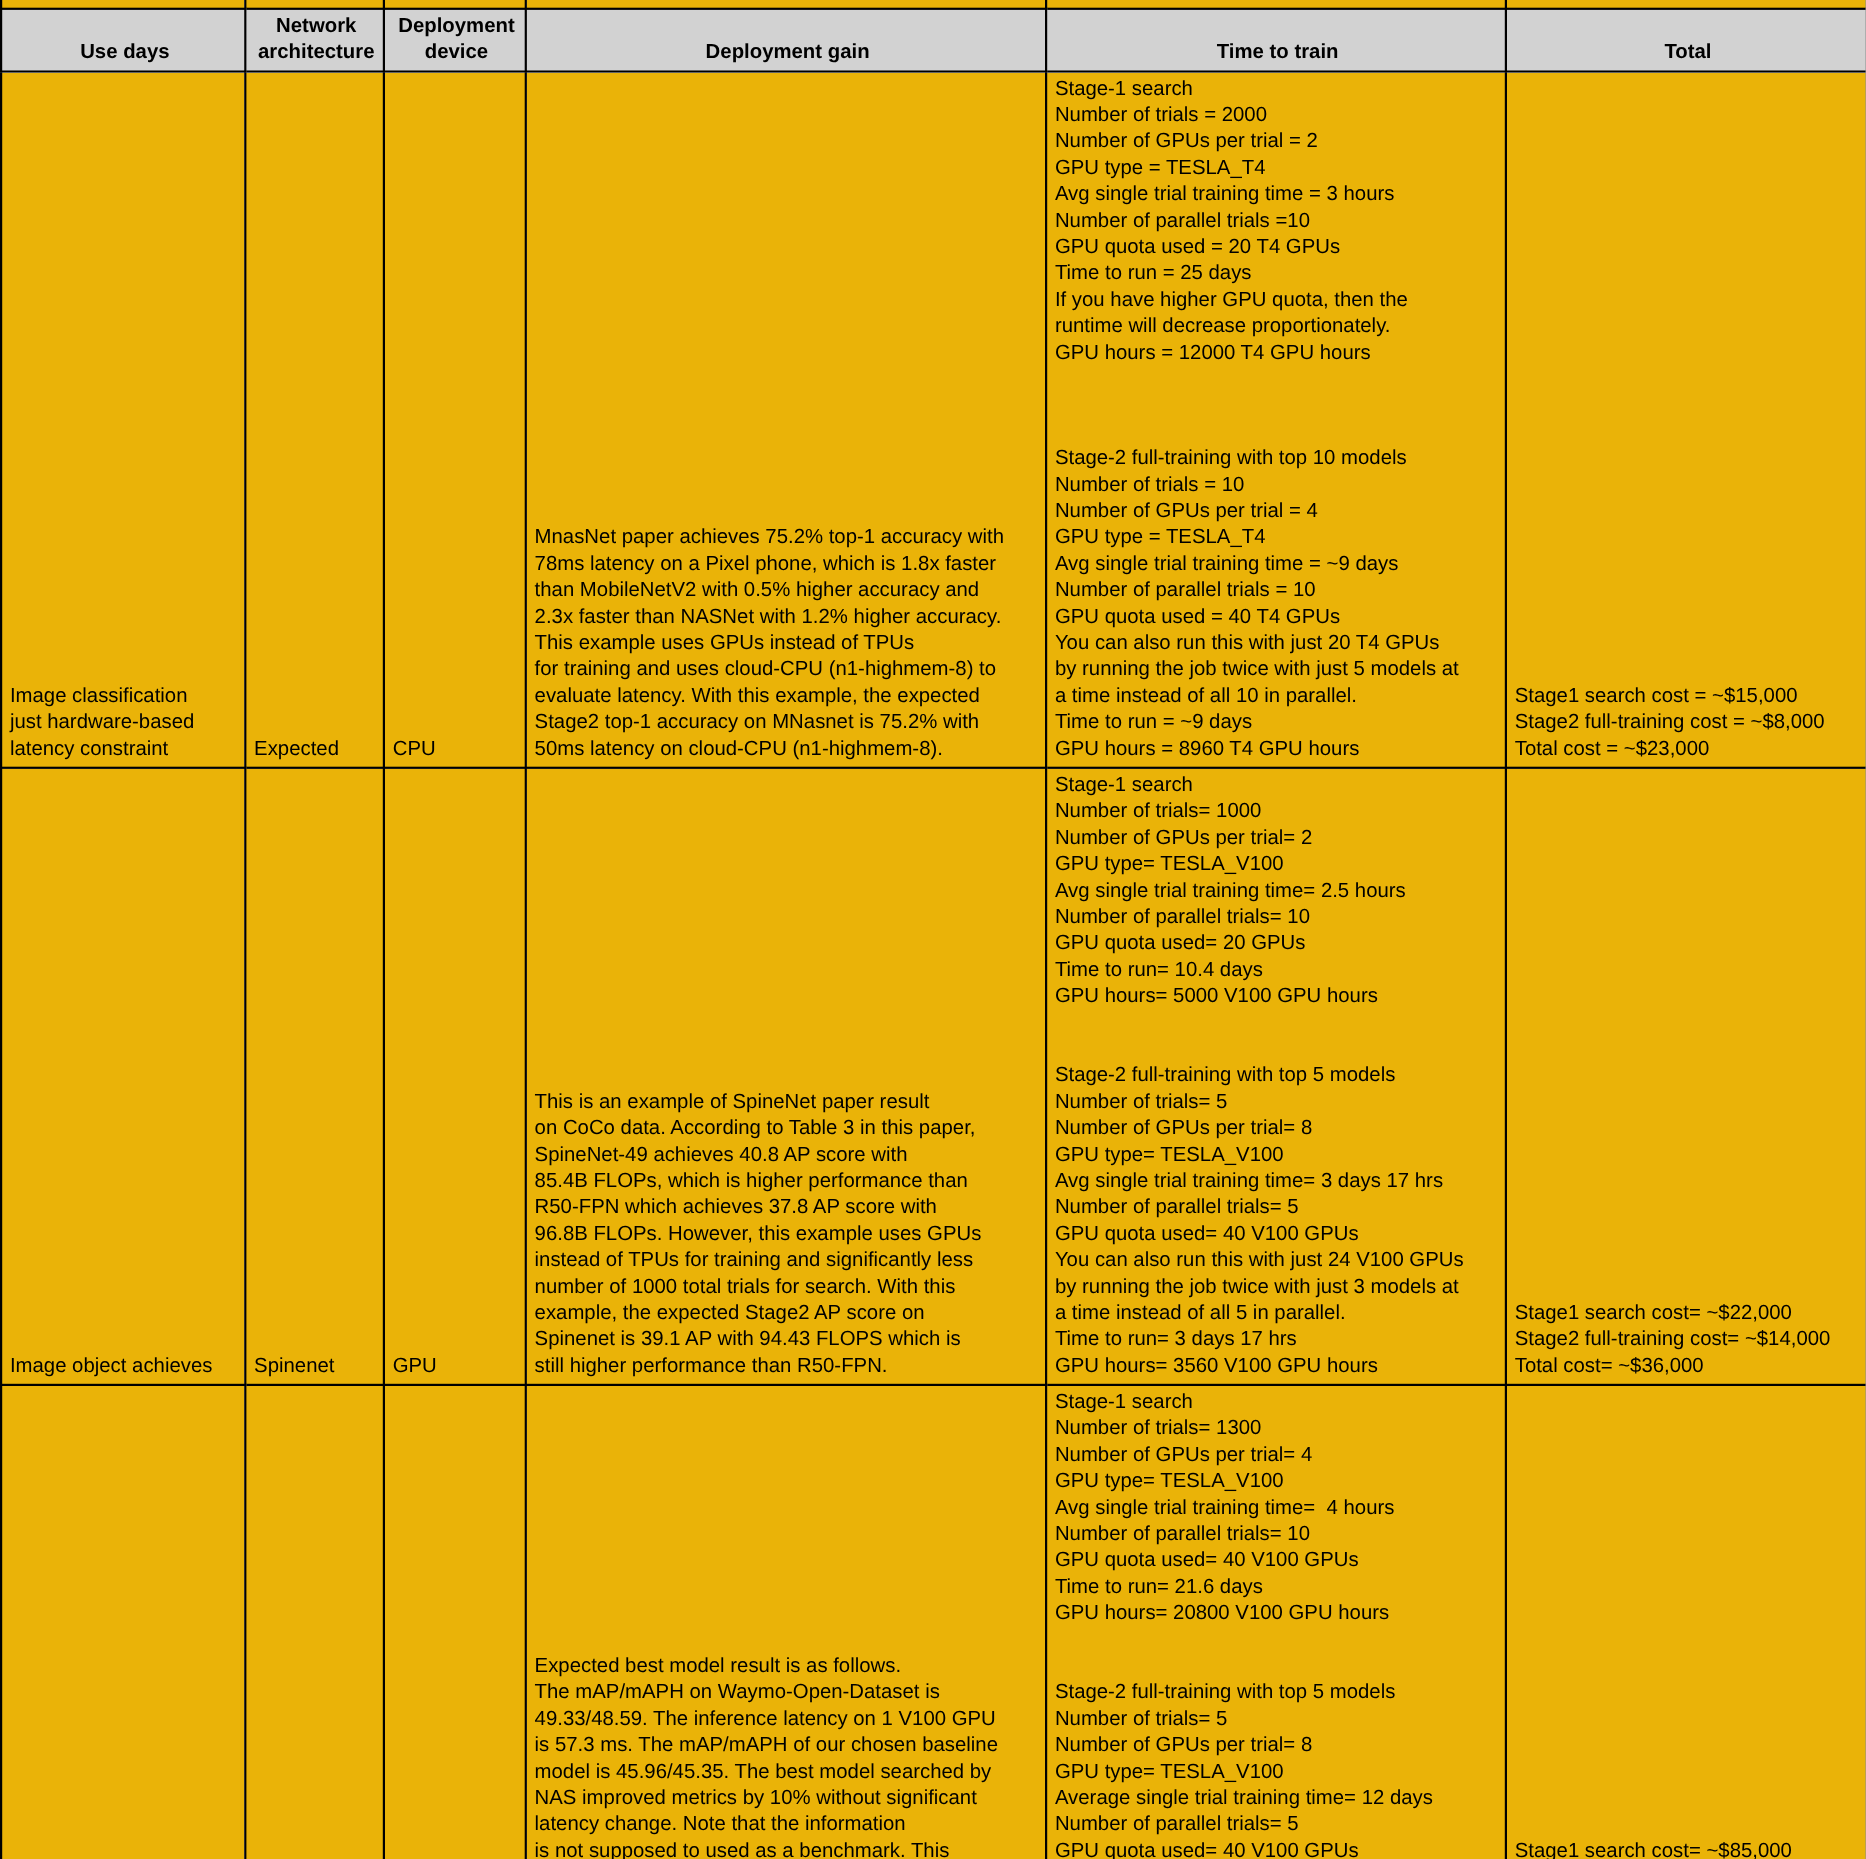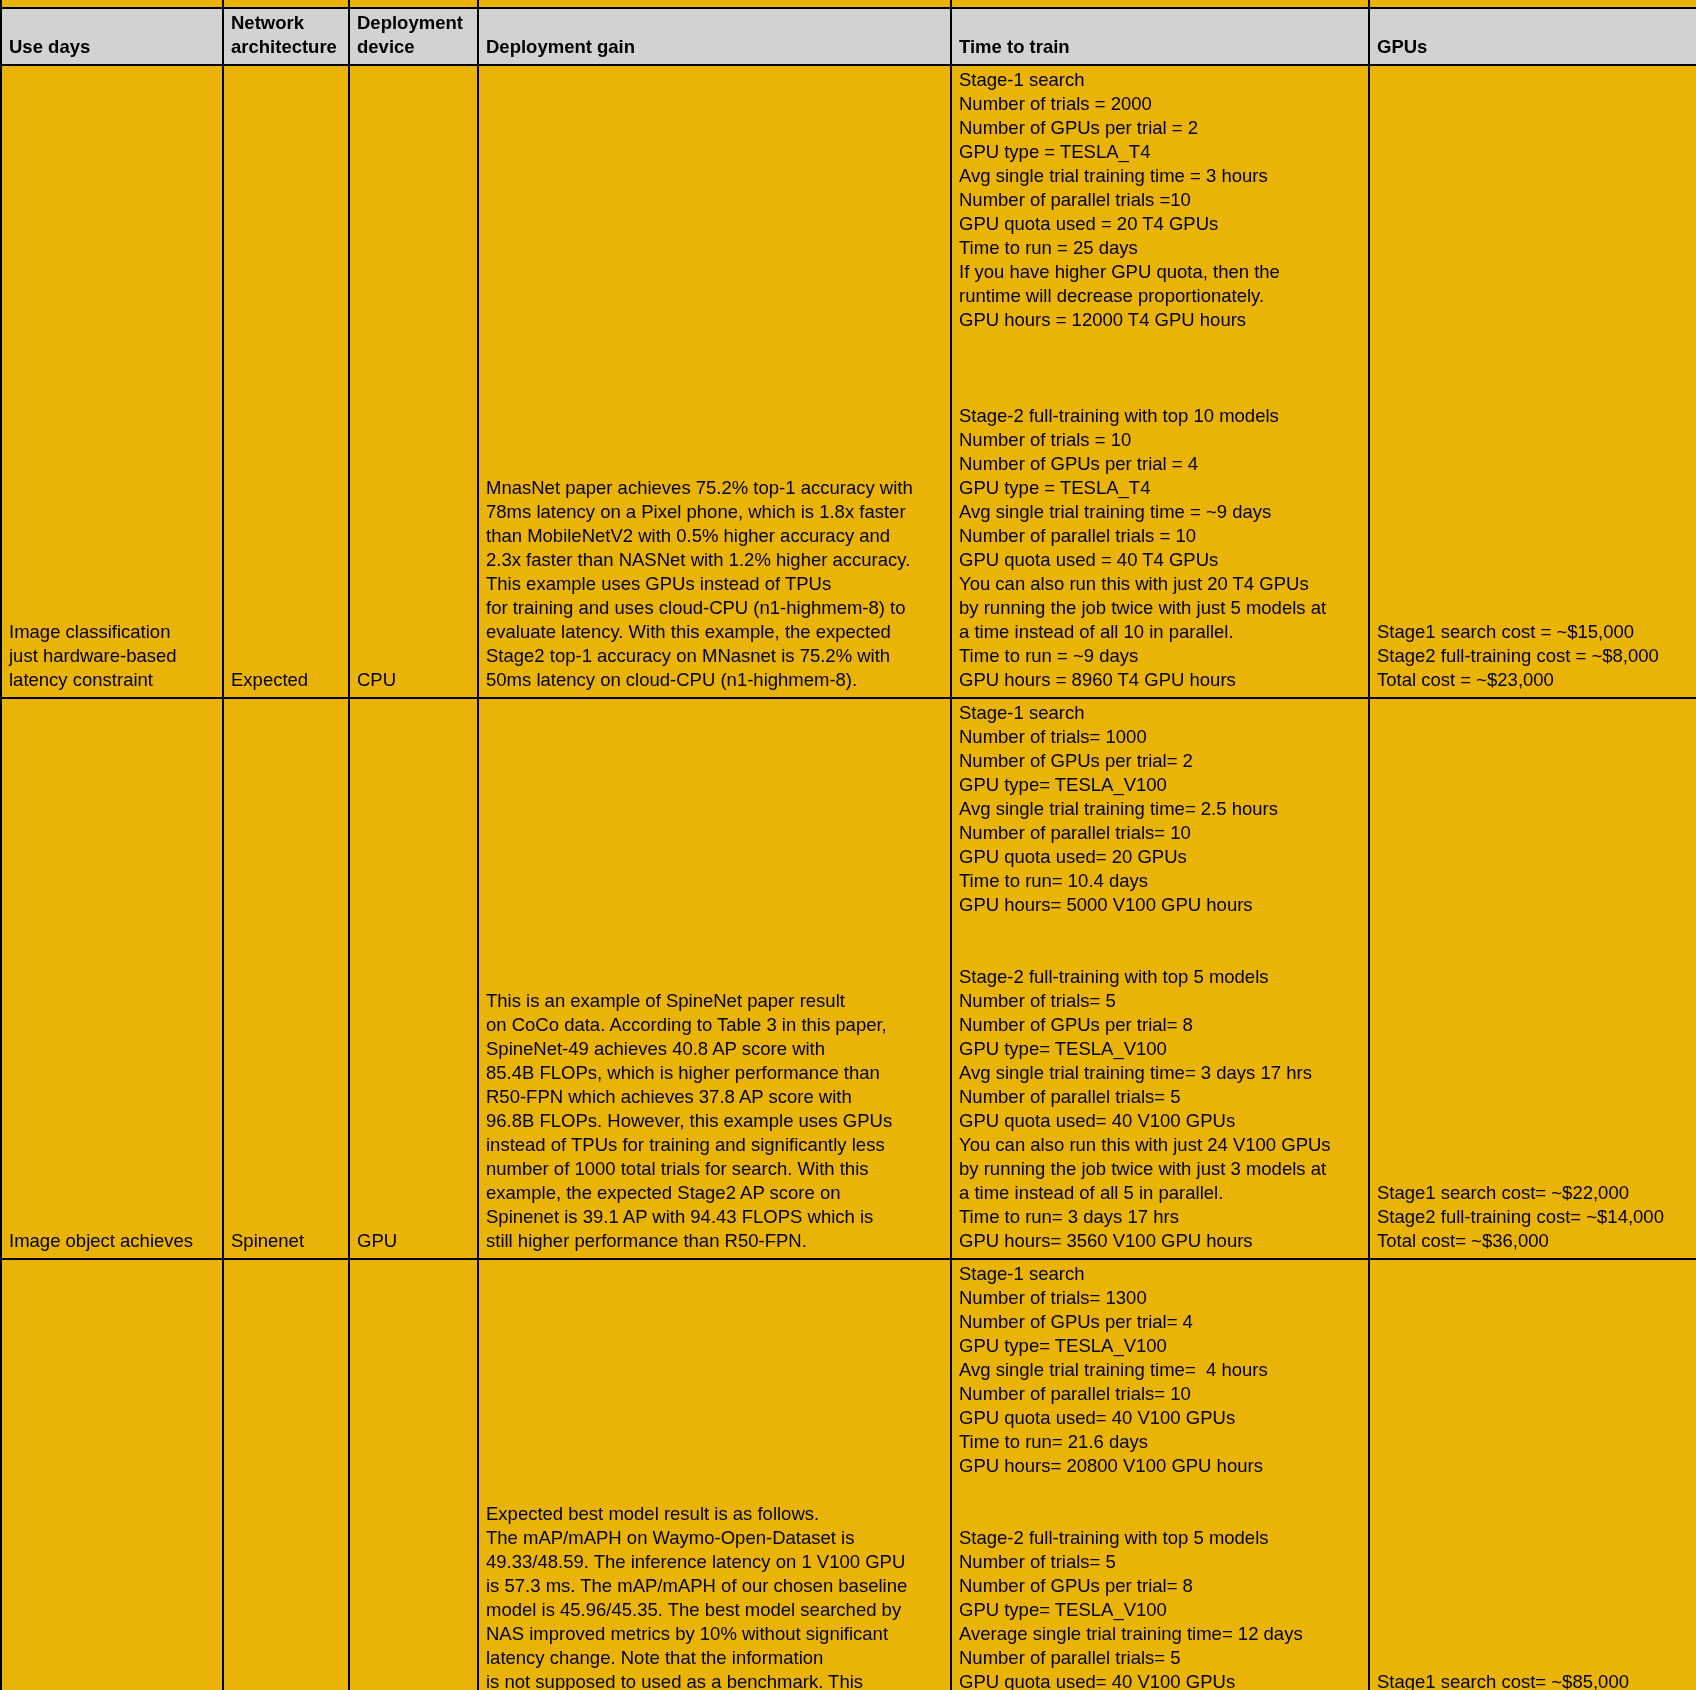--- a/index.html
+++ b/index.html
@@ -25,20 +25,21 @@
     text-align: left;
     white-space: pre;
     overflow: hidden;
     padding: 2px 2px 5px 7px;
     background: #eab308;
   }
   table.doc-table th {
     background: #d2d2d2;
     font-weight: bold;
     padding-right: 4px;
+    text-align: center;
   }
   tr.spacer-top td {
     height: 7px;
     border-top: none;
     padding: 0;
   }
 </style>
 </head>
 <body>
 
@@ -61,21 +62,21 @@
       <td></td>
     </tr>
     <tr>
       <th>Use days</th>
       <th>Network
 architecture</th>
       <th>Deployment
 device</th>
       <th>Deployment gain</th>
       <th>Time to train</th>
-      <th>GPUs</th>
+      <th>Total</th>
     </tr>
   </thead>
   <tbody>
     <tr>
       <td>Image classification
 just hardware-based
 latency constraint</td>
       <td>Expected</td>
       <td>CPU</td>
       <td>MnasNet paper achieves 75.2% top-1 accuracy with

